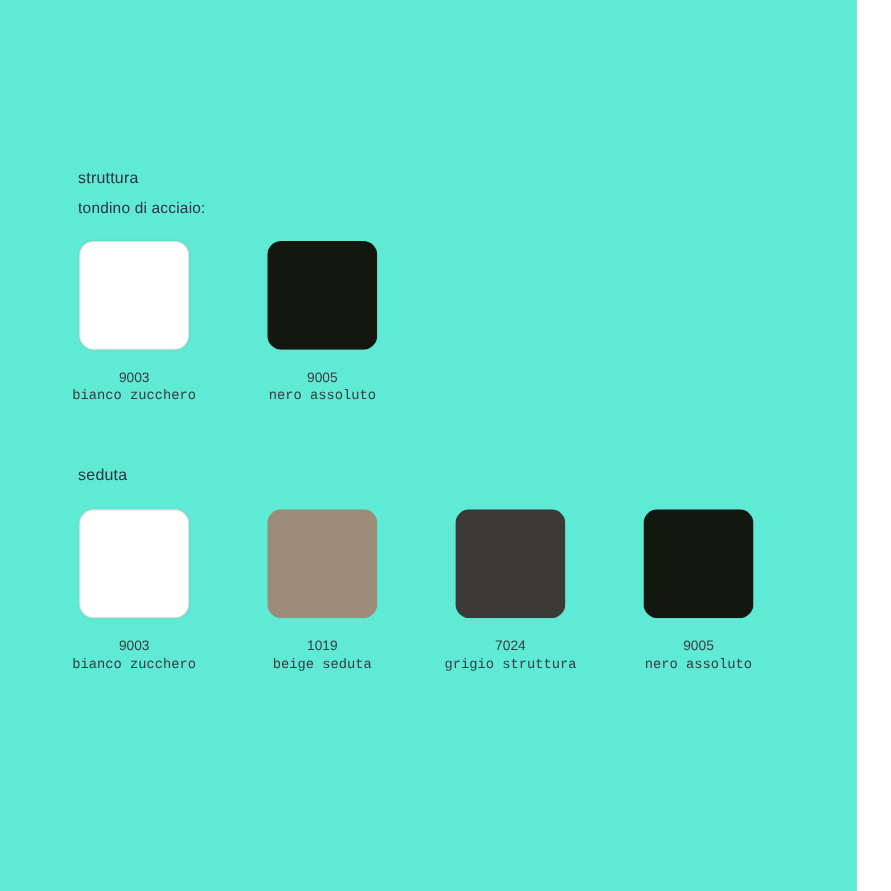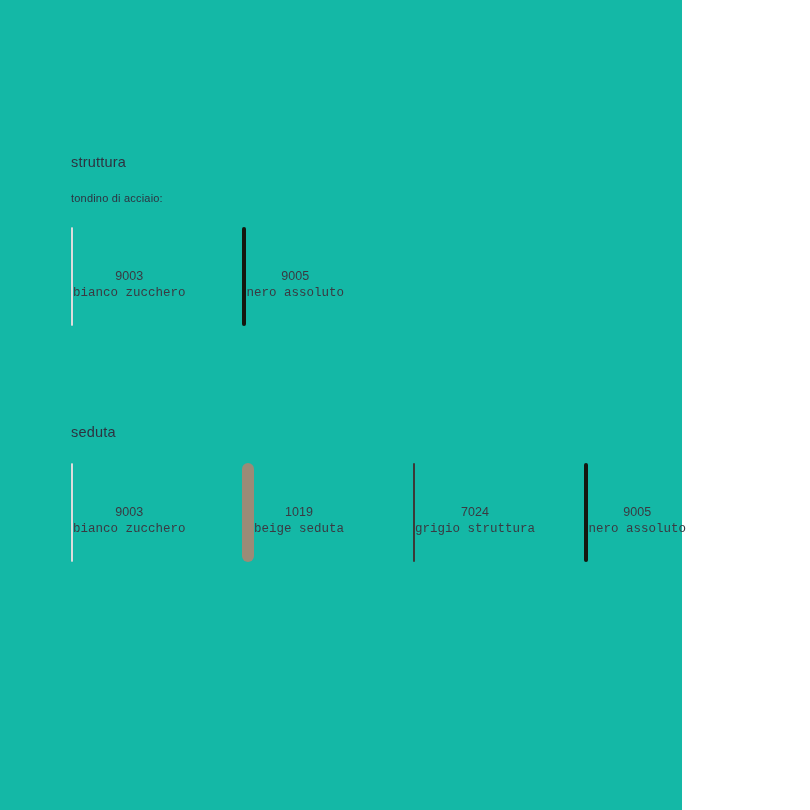--- a/index.html
+++ b/index.html
@@ -10,61 +10,61 @@
     width: 810px;
     height: 810px;
     background: #ffffff;
     font-family: "Liberation Sans", sans-serif;
     -webkit-font-smoothing: antialiased;
     overflow: hidden;
   }
 
   .sheet {
     position: relative;
-    width: 682px;
+    width: 779px;
     height: 810px;
-    background: #14b8a6;
+    background: #5eead4;
   }
 
   .group {
     position: absolute;
     left: 71px;
   }
   .group--structure { top: 155px; }
   .group--seat      { top: 425px; }
 
   .group-title {
     font-size: 14.5px;
     line-height: 1;
     color: #2e3240;
     letter-spacing: 0.2px;
     white-space: nowrap;
   }
 
   .group-material {
-    margin-top: 23px;
-    font-size: 11px;
+    margin-top: 12px;
+    font-size: 14px;
     line-height: 1;
     color: #2e3240;
     letter-spacing: 0.2px;
     white-space: nowrap;
   }
 
   .swatch-row {
     margin-top: 23px;
     display: flex;
     flex-direction: row;
     align-items: flex-start;
   }
 
   .swatch-cell {
     width: 102px;
     margin-right: 69px;
     display: flex;
-    flex-direction: row;
+    flex-direction: column;
     align-items: center;
   }
   .swatch-cell:last-child { margin-right: 0; align-items: center; }
 
   .swatch-chip {
     width: 100px;
     height: 99px;
     border-radius: 13px;
     box-sizing: border-box;
   }

